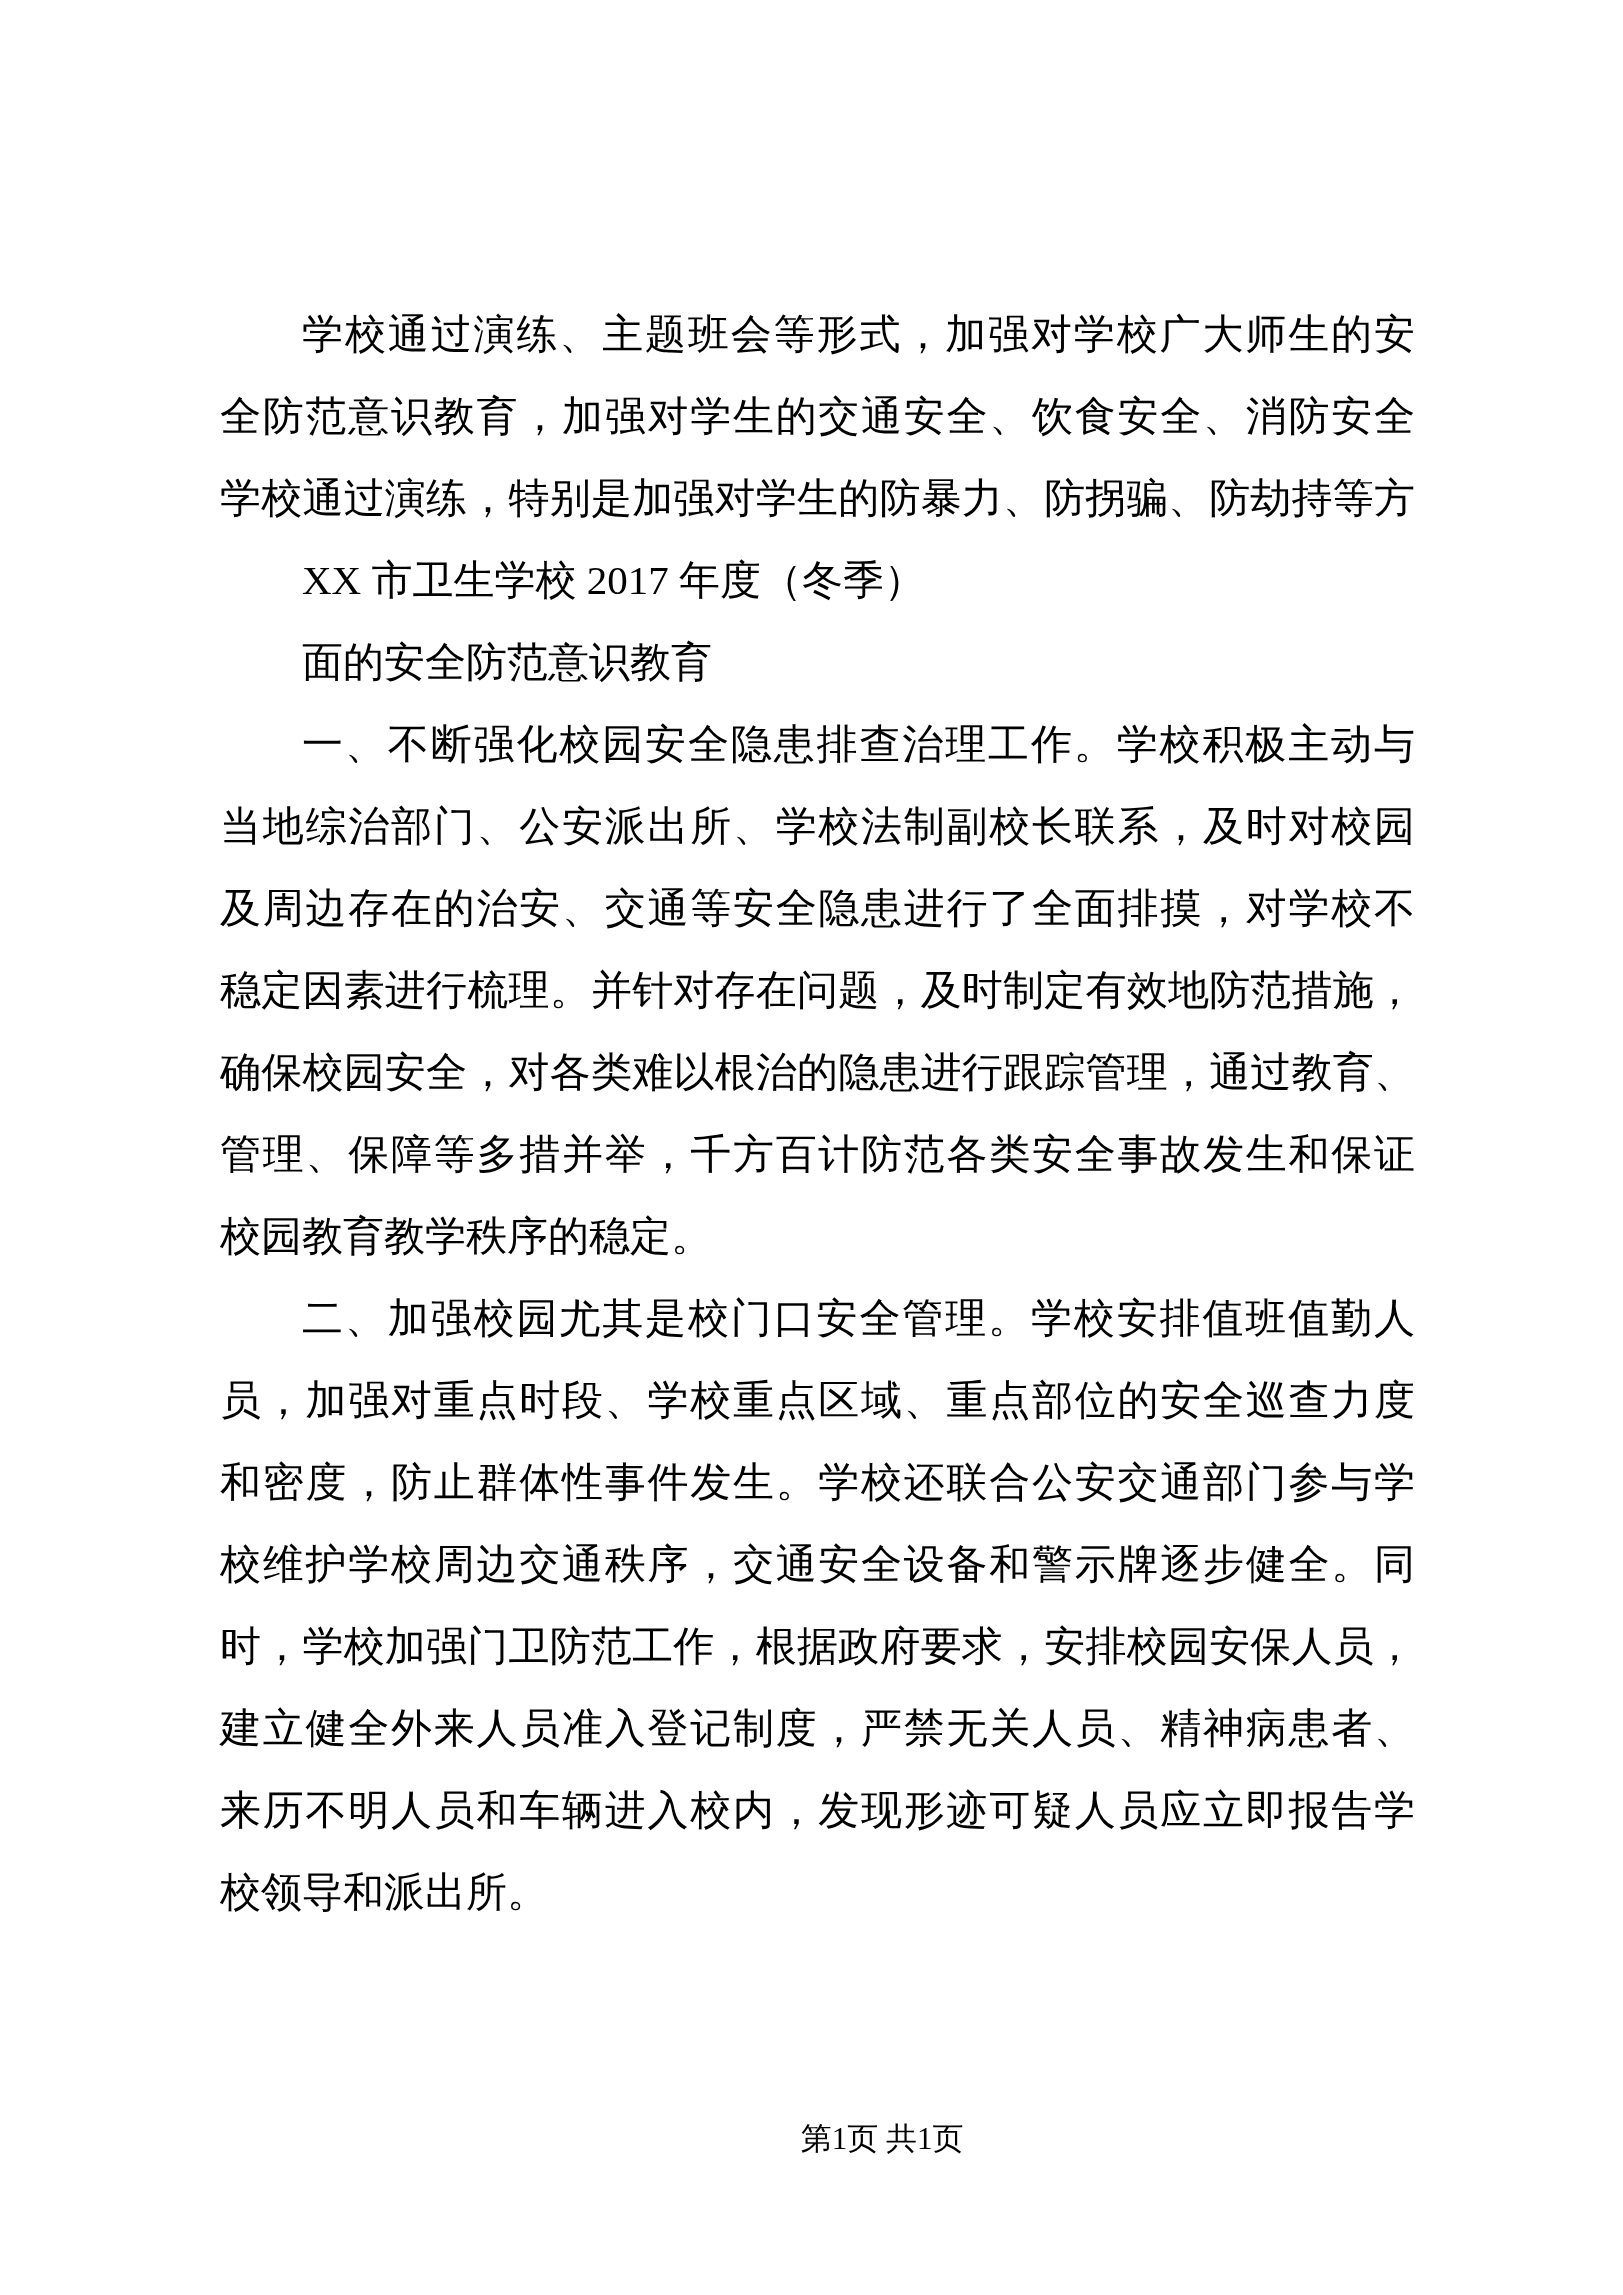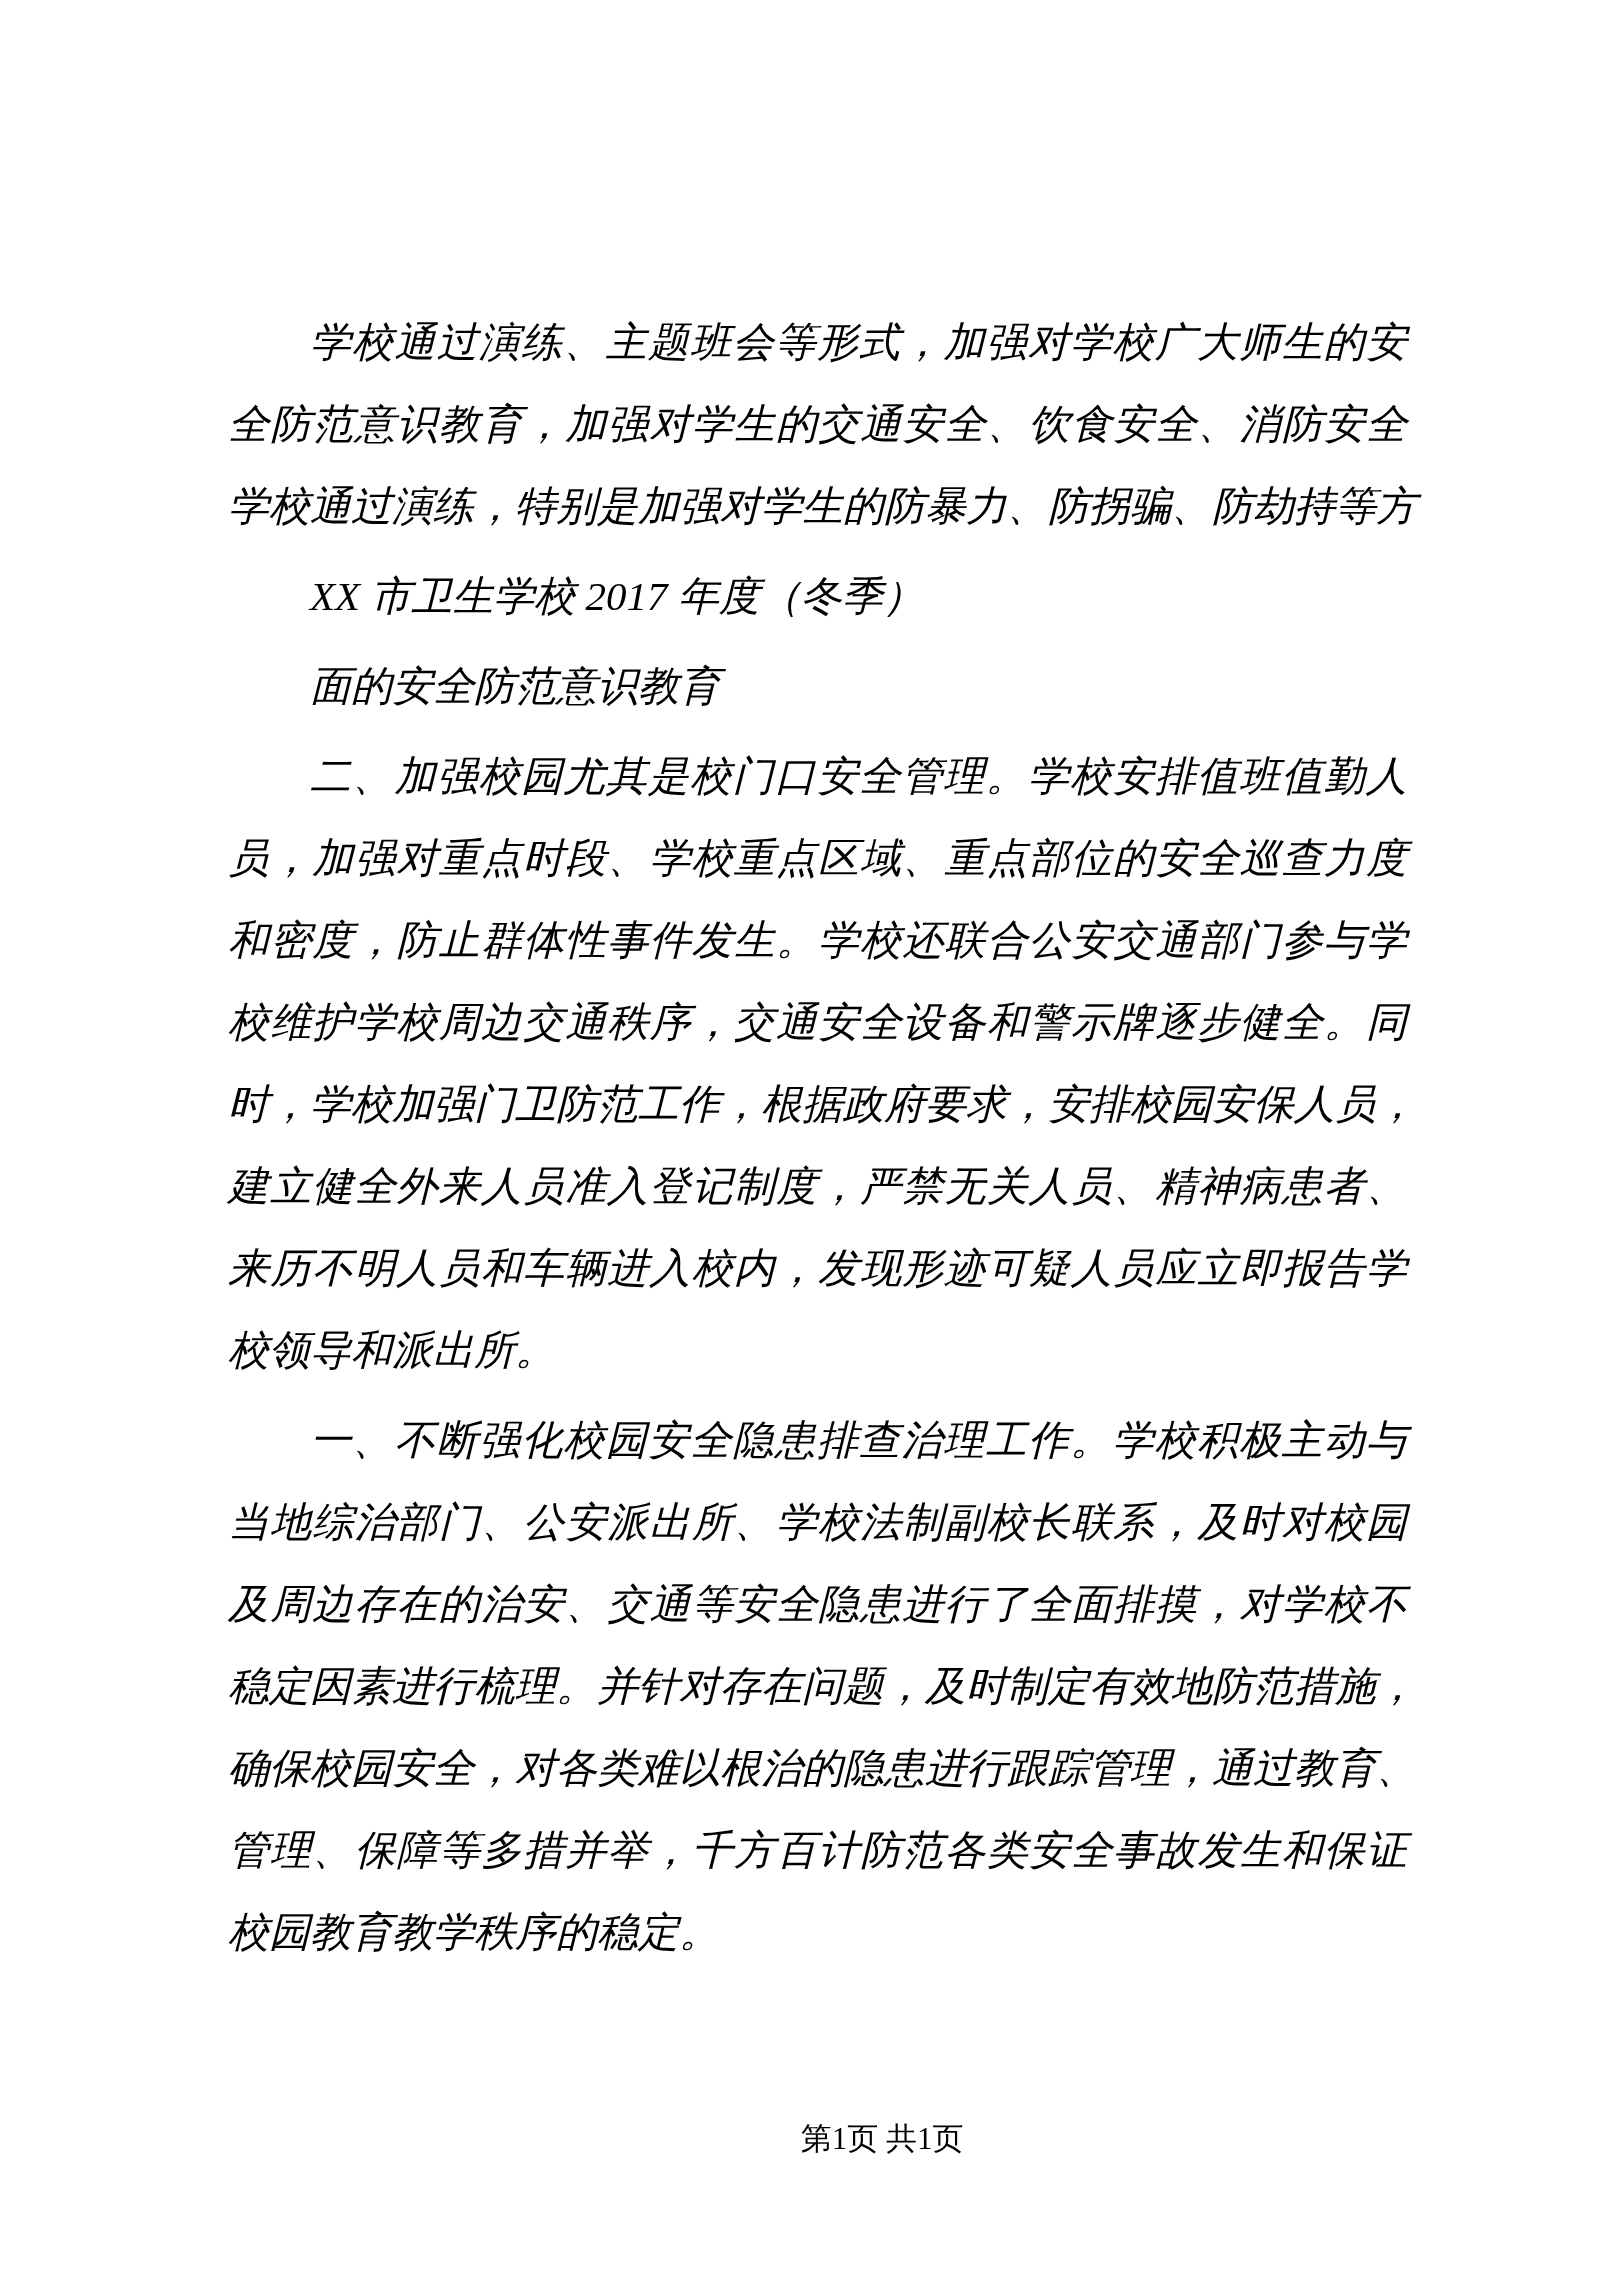--- a/index.html
+++ b/index.html
@@ -19,23 +19,22 @@
   .doc-body {
     position: absolute;
     left: 220px;
     top: 293px;
     width: 1195px;
     font-size: 41px;
     line-height: 82px;
     color: #000000;
   }
   .paragraph {
-    margin: 8px;
+    margin: 0;
     padding: 0;
-    font-style: italic;
   }
   .text-line {
     height: 82px;
     white-space: nowrap;
     text-align: justify;
     text-align-last: justify;
     overflow: visible;
   }
   .text-line.first-line {
     text-indent: 82px; 
@@ -64,36 +63,36 @@
         <div class="text-line">全防范意识教育，加强对学生的交通安全、饮食安全、消防安全</div>
         <div class="text-line">学校通过演练，特别是加强对学生的防暴力、防拐骗、防劫持等方</div>
       </div>
       <div class="paragraph">
         <div class="text-line first-line last-line">XX 市卫生学校 2017 年度（冬季）</div>
       </div>
       <div class="paragraph">
         <div class="text-line first-line last-line">面的安全防范意识教育</div>
       </div>
       <div class="paragraph">
+        <div class="text-line first-line">一、不断强化校园安全隐患排查治理工作。学校积极主动与</div>
+        <div class="text-line">当地综治部门、公安派出所、学校法制副校长联系，及时对校园</div>
+        <div class="text-line">及周边存在的治安、交通等安全隐患进行了全面排摸，对学校不</div>
+        <div class="text-line">稳定因素进行梳理。并针对存在问题，及时制定有效地防范措施，</div>
+        <div class="text-line">确保校园安全，对各类难以根治的隐患进行跟踪管理，通过教育、</div>
+        <div class="text-line">管理、保障等多措并举，千方百计防范各类安全事故发生和保证</div>
+        <div class="text-line last-line">校园教育教学秩序的稳定。</div>
+      </div>
+      <div class="paragraph">
         <div class="text-line first-line">二、加强校园尤其是校门口安全管理。学校安排值班值勤人</div>
         <div class="text-line">员，加强对重点时段、学校重点区域、重点部位的安全巡查力度</div>
         <div class="text-line">和密度，防止群体性事件发生。学校还联合公安交通部门参与学</div>
         <div class="text-line">校维护学校周边交通秩序，交通安全设备和警示牌逐步健全。同</div>
         <div class="text-line">时，学校加强门卫防范工作，根据政府要求，安排校园安保人员，</div>
         <div class="text-line">建立健全外来人员准入登记制度，严禁无关人员、精神病患者、</div>
         <div class="text-line">来历不明人员和车辆进入校内，发现形迹可疑人员应立即报告学</div>
         <div class="text-line last-line">校领导和派出所。</div>
       </div>
-      <div class="paragraph">
-        <div class="text-line first-line">一、不断强化校园安全隐患排查治理工作。学校积极主动与</div>
-        <div class="text-line">当地综治部门、公安派出所、学校法制副校长联系，及时对校园</div>
-        <div class="text-line">及周边存在的治安、交通等安全隐患进行了全面排摸，对学校不</div>
-        <div class="text-line">稳定因素进行梳理。并针对存在问题，及时制定有效地防范措施，</div>
-        <div class="text-line">确保校园安全，对各类难以根治的隐患进行跟踪管理，通过教育、</div>
-        <div class="text-line">管理、保障等多措并举，千方百计防范各类安全事故发生和保证</div>
-        <div class="text-line last-line">校园教育教学秩序的稳定。</div>
-      </div>
     </div>
   <div class="page-footer">
     <span>第1页 共1页</span>
   </div>
 </div>
 
 
 </body></html>

